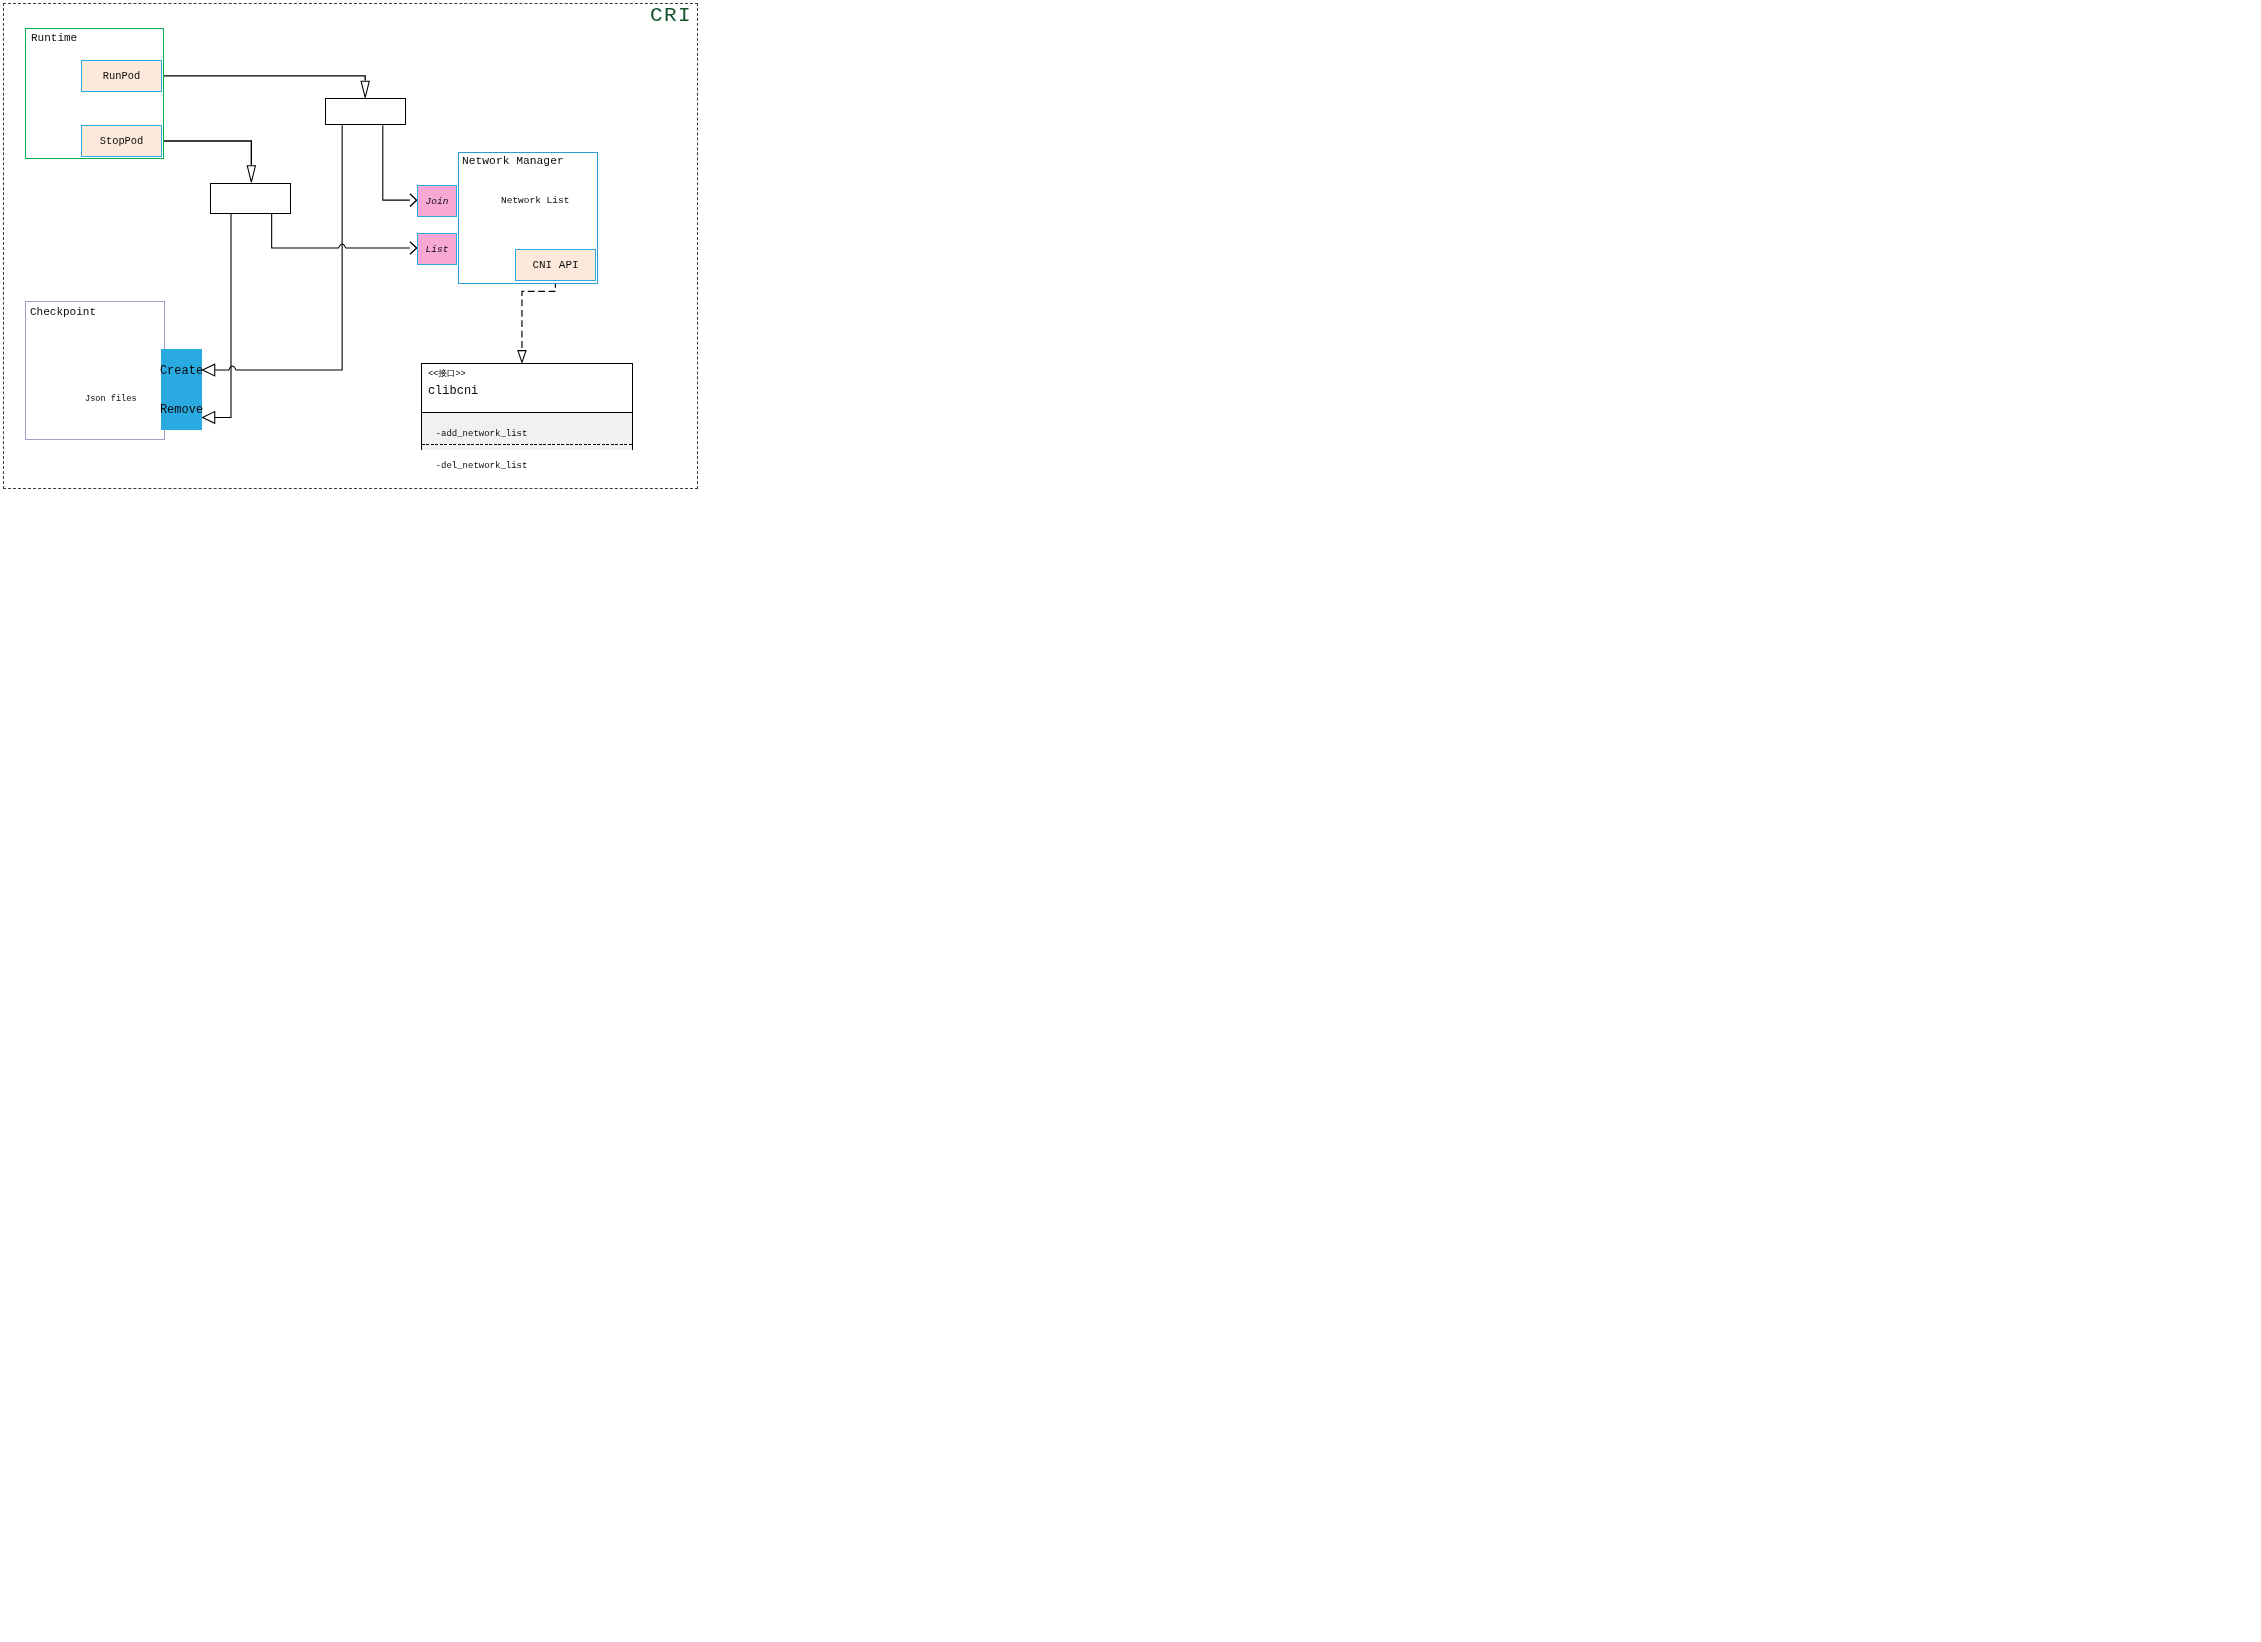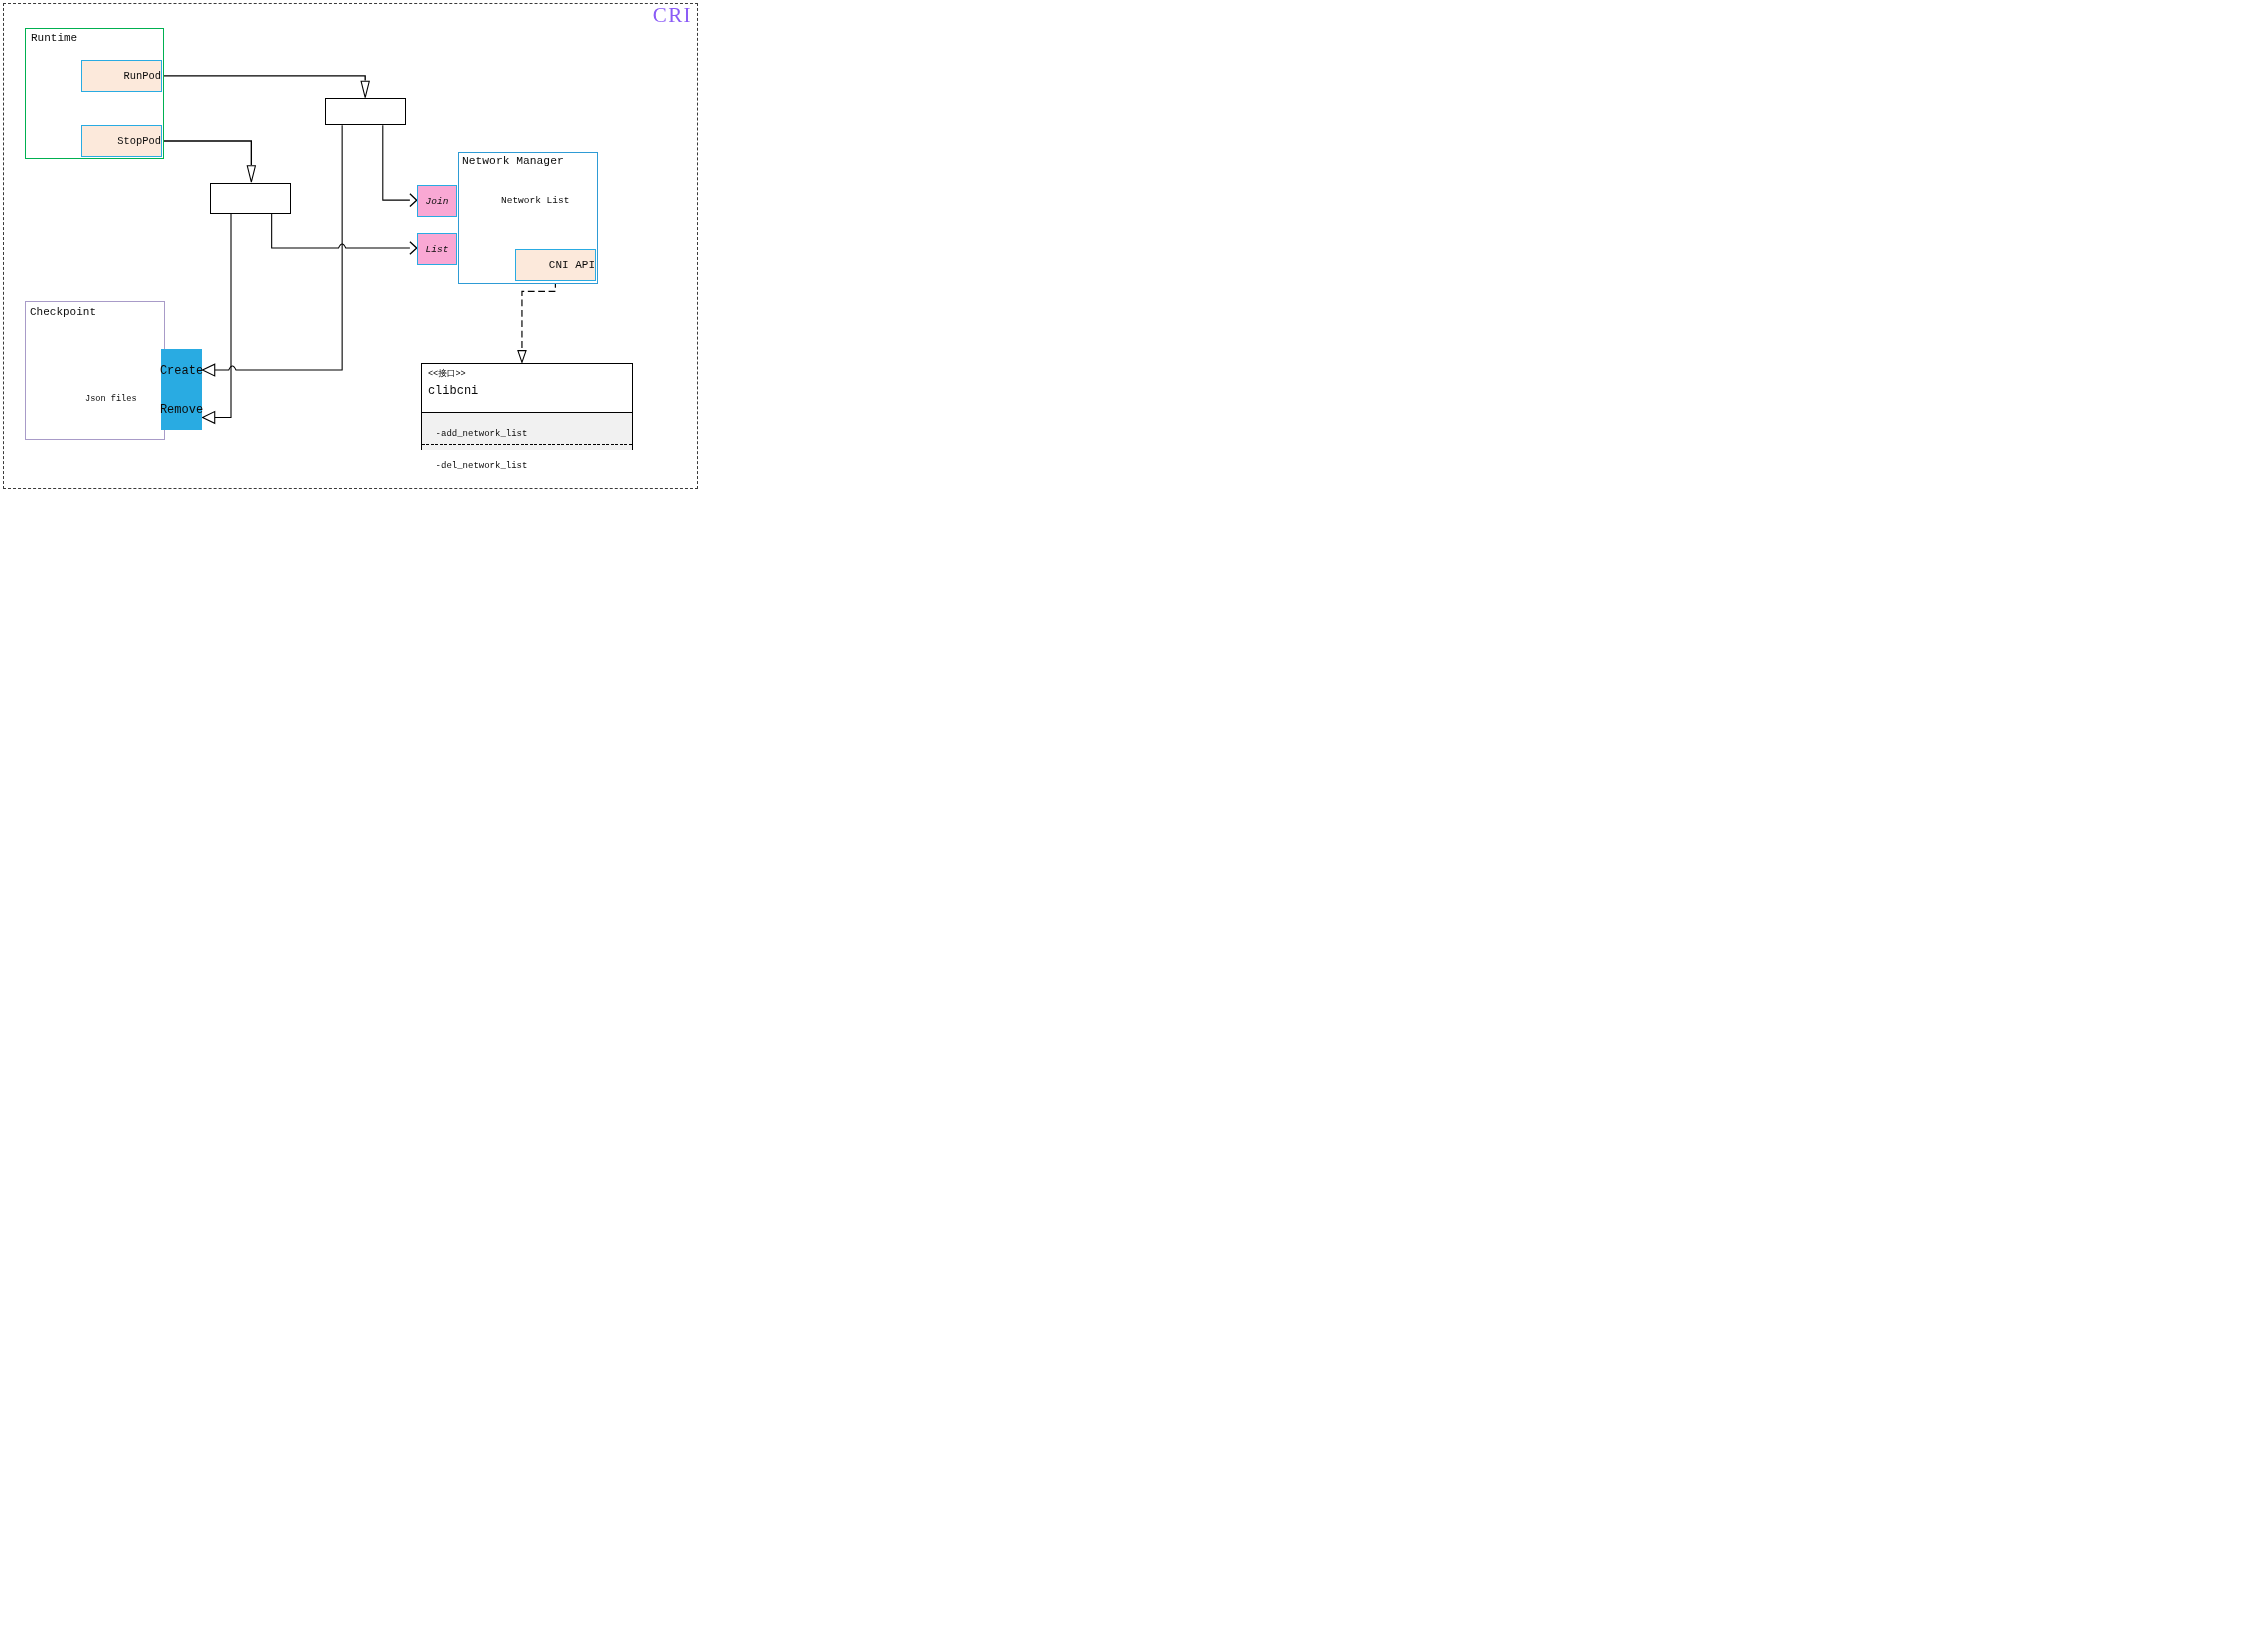--- a/index.html
+++ b/index.html
@@ -2,33 +2,33 @@
 <html style="font-size:7.2px"><head>
 <meta charset="utf-8">
 <style>
   html,body{margin:0;padding:0;background:#fff;}
   #canvas{
     position:relative;width:701px;height:492px;background:#fff;overflow:hidden;
     font-family:"Liberation Mono","DejaVu Sans Mono",monospace;color:#0a0a0a;
   }
   .page-frame{position:absolute;left:3.2px;top:3.2px;right:3.2px;bottom:3.2px;border:0.9px dashed #3a3a3a;}
   .brand{
-    position:absolute;top:5.4px;right:9px;font-family:Liberation Serif, serif;
-    font-size:21px;letter-spacing:1.4px;color:#8b5cf6;line-height:1;
+    position:absolute;top:5.4px;right:9px;font-family:Liberation Mono, monospace;
+    font-size:21px;letter-spacing:1.4px;color:#14532d;line-height:1;
   }
   .frame-box{position:absolute;background:#fff;}
   .frame-label{position:absolute;font-size:11px;white-space:nowrap;}
   .runtime{left:25px;top:28px;width:137px;height:129px;border:0.9px solid #00B050;}
   .checkpoint{left:25px;top:301px;width:138px;height:137px;border:0.9px solid #A89BC8;}
   .netmgr{left:458px;top:152px;width:138px;height:130px;border:0.9px solid #2E9BD5;}
   .btn{
     position:absolute;display:flex;align-items:center;justify-content:center;
     font-size:10.4px;white-space:nowrap;box-sizing:border-box;
   }
-  .peach{background:#FCE9DB;border:0.9px solid #29ABE2;justify-content:flex-end;}
+  .peach{background:#FCE9DB;border:0.9px solid #29ABE2;}
   .runpod{left:81px;top:60px;width:81px;height:32px;}
   .stoppod{left:81px;top:125px;width:81px;height:32px;}
   .cniapi{left:515px;top:249px;width:81px;height:32px;font-size:11px;}
   .greenbtn{background:#f9a8d4;border:0.5px solid #29ABE2;font-size:9.5px;font-style:italic;}
   .join{left:417px;top:185px;width:40px;height:32px;}
   .exit{left:417px;top:233px;width:40px;height:32px;}
   .bluebtn{background:#29ABE2;border:none;font-size:12px;}
   .create{left:161px;top:349px;width:41px;height:43px;}
   .remove{left:161px;top:390px;width:41px;height:40px;}
   .junction{position:absolute;background:#fff;border:1.4px solid #000;box-sizing:border-box;}

